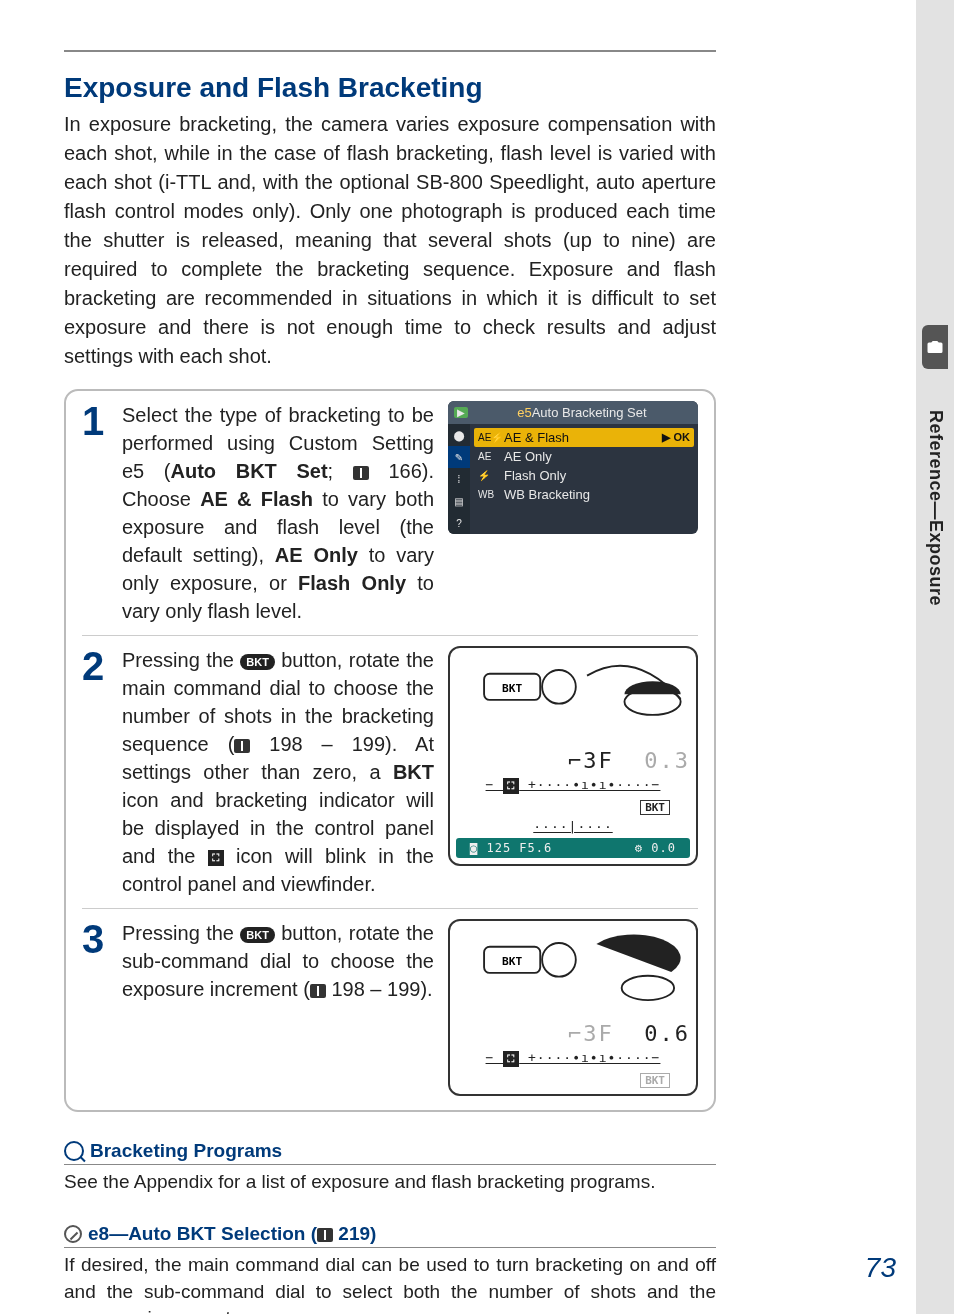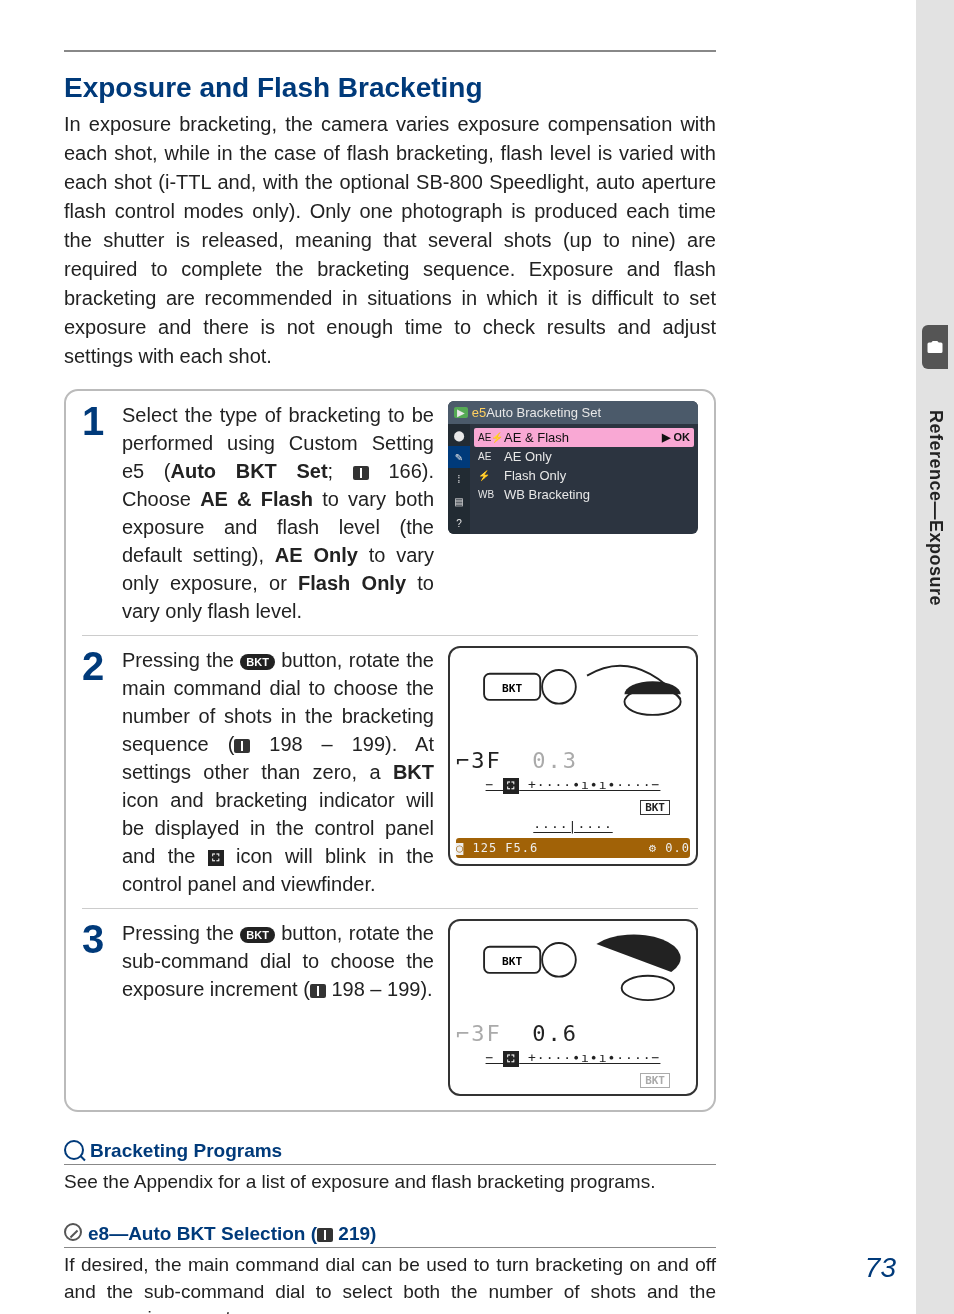--- a/index.html
+++ b/index.html
@@ -101,47 +101,47 @@
   .ev-icon {
     display:inline-block; width:16px; height:16px; vertical-align:middle;
     background:#222; color:#fff; font-size:10px; font-weight:700; text-align:center; line-height:16px;
   }
   
   .menu-fig {
     width: 250px; border-radius: 6px; overflow: hidden; font-size: 13px;
     background:#2c3440; color:#e8e8e8;
   }
   .menu-fig .hdr { background:#4b5a6a; padding:4px 6px; display:flex; gap:4px; align-items:center; }
-  .menu-fig .hdr .t { flex:1; }
+  .menu-fig .hdr .t { flex:1; text-align:center; }
   .menu-fig .body { display:flex; }
   .menu-fig .tabs { width:22px; background:#222b33; display:flex; flex-direction:column; }
   .menu-fig .tabs span { height:22px; display:flex; align-items:center; justify-content:center; font-size:10px; }
   .menu-fig .tabs .sel { background:#003a7a; }
   .menu-fig .list { flex:1; padding:4px 4px 10px 4px; }
   .menu-fig .row { padding:2px 4px; display:flex; align-items:center; gap:4px; }
   .menu-fig .row .lbl { width:22px; font-size:10px; }
-  .menu-fig .row.sel { background:#f9a8d4; color:#111; border-radius:2px; }
+  .menu-fig .row.sel { background:#eab308; color:#111; border-radius:2px; }
   .ok { font-size:11px;font-weight:bold; }
   
   .cam-fig {
     width:250px; height:auto; border:2px solid #333; border-radius:12px; padding:6px;
     display:flex; flex-direction:column; align-items:center; gap:4px;
     font-family: monospace; font-size:14px;
   }
   .cam-fig .dial { width:100%; height:90px; position:relative; }
-  .lcd { width:100%; text-align:left; letter-spacing:2px; font-size:22px; }
+  .lcd { width:100%; text-align:right; letter-spacing:2px; font-size:22px; }
   .lcd .faint { color:#aaa; }
   .lcd2 { width:100%; text-align:center; font-size:13px; letter-spacing:1px;text-decoration:underline; }
   .bkt-box { display:inline-block; border:1.5px solid #333; padding:0 4px; font-size:11px; font-weight:700; }
-  .vf { background:#a16207; color:#eee; width:100%; padding:3px 0; font-size:12px; display:flex; justify-content:space-between; border-radius:3px; }
+  .vf { background:#0f766e; color:#eee; width:100%; padding:3px 14px; font-size:12px; display:flex; justify-content:space-between; border-radius:3px; }
   .vf span { letter-spacing:1px; }
 
   .note-section { margin-top: 28px; }
   .note-hdr {
-    display:flex; align-items:flex-start; gap:6px;
+    display:flex; align-items:center; gap:6px;
     font-weight:700; color:#003a7a; font-size:19px;
     border-bottom:1.5px solid #888; padding-bottom:2px; margin-bottom:4px;
   }
   .mag-icon {
     display:inline-flex; width:20px; height:20px; border-radius:50%; border:2px solid #003a7a;
     align-items:center; justify-content:center; font-size:12px; color:#003a7a; position:relative;
   }
   .mag-icon::after{ content:""; position:absolute; width:7px; height:2px; background:#003a7a; bottom:-1px; right:-4px; transform:rotate(45deg);}
   .pencil-icon {
     display:inline-block; width:18px; height:18px; border:2px solid #555; border-radius:50%; position:relative;

